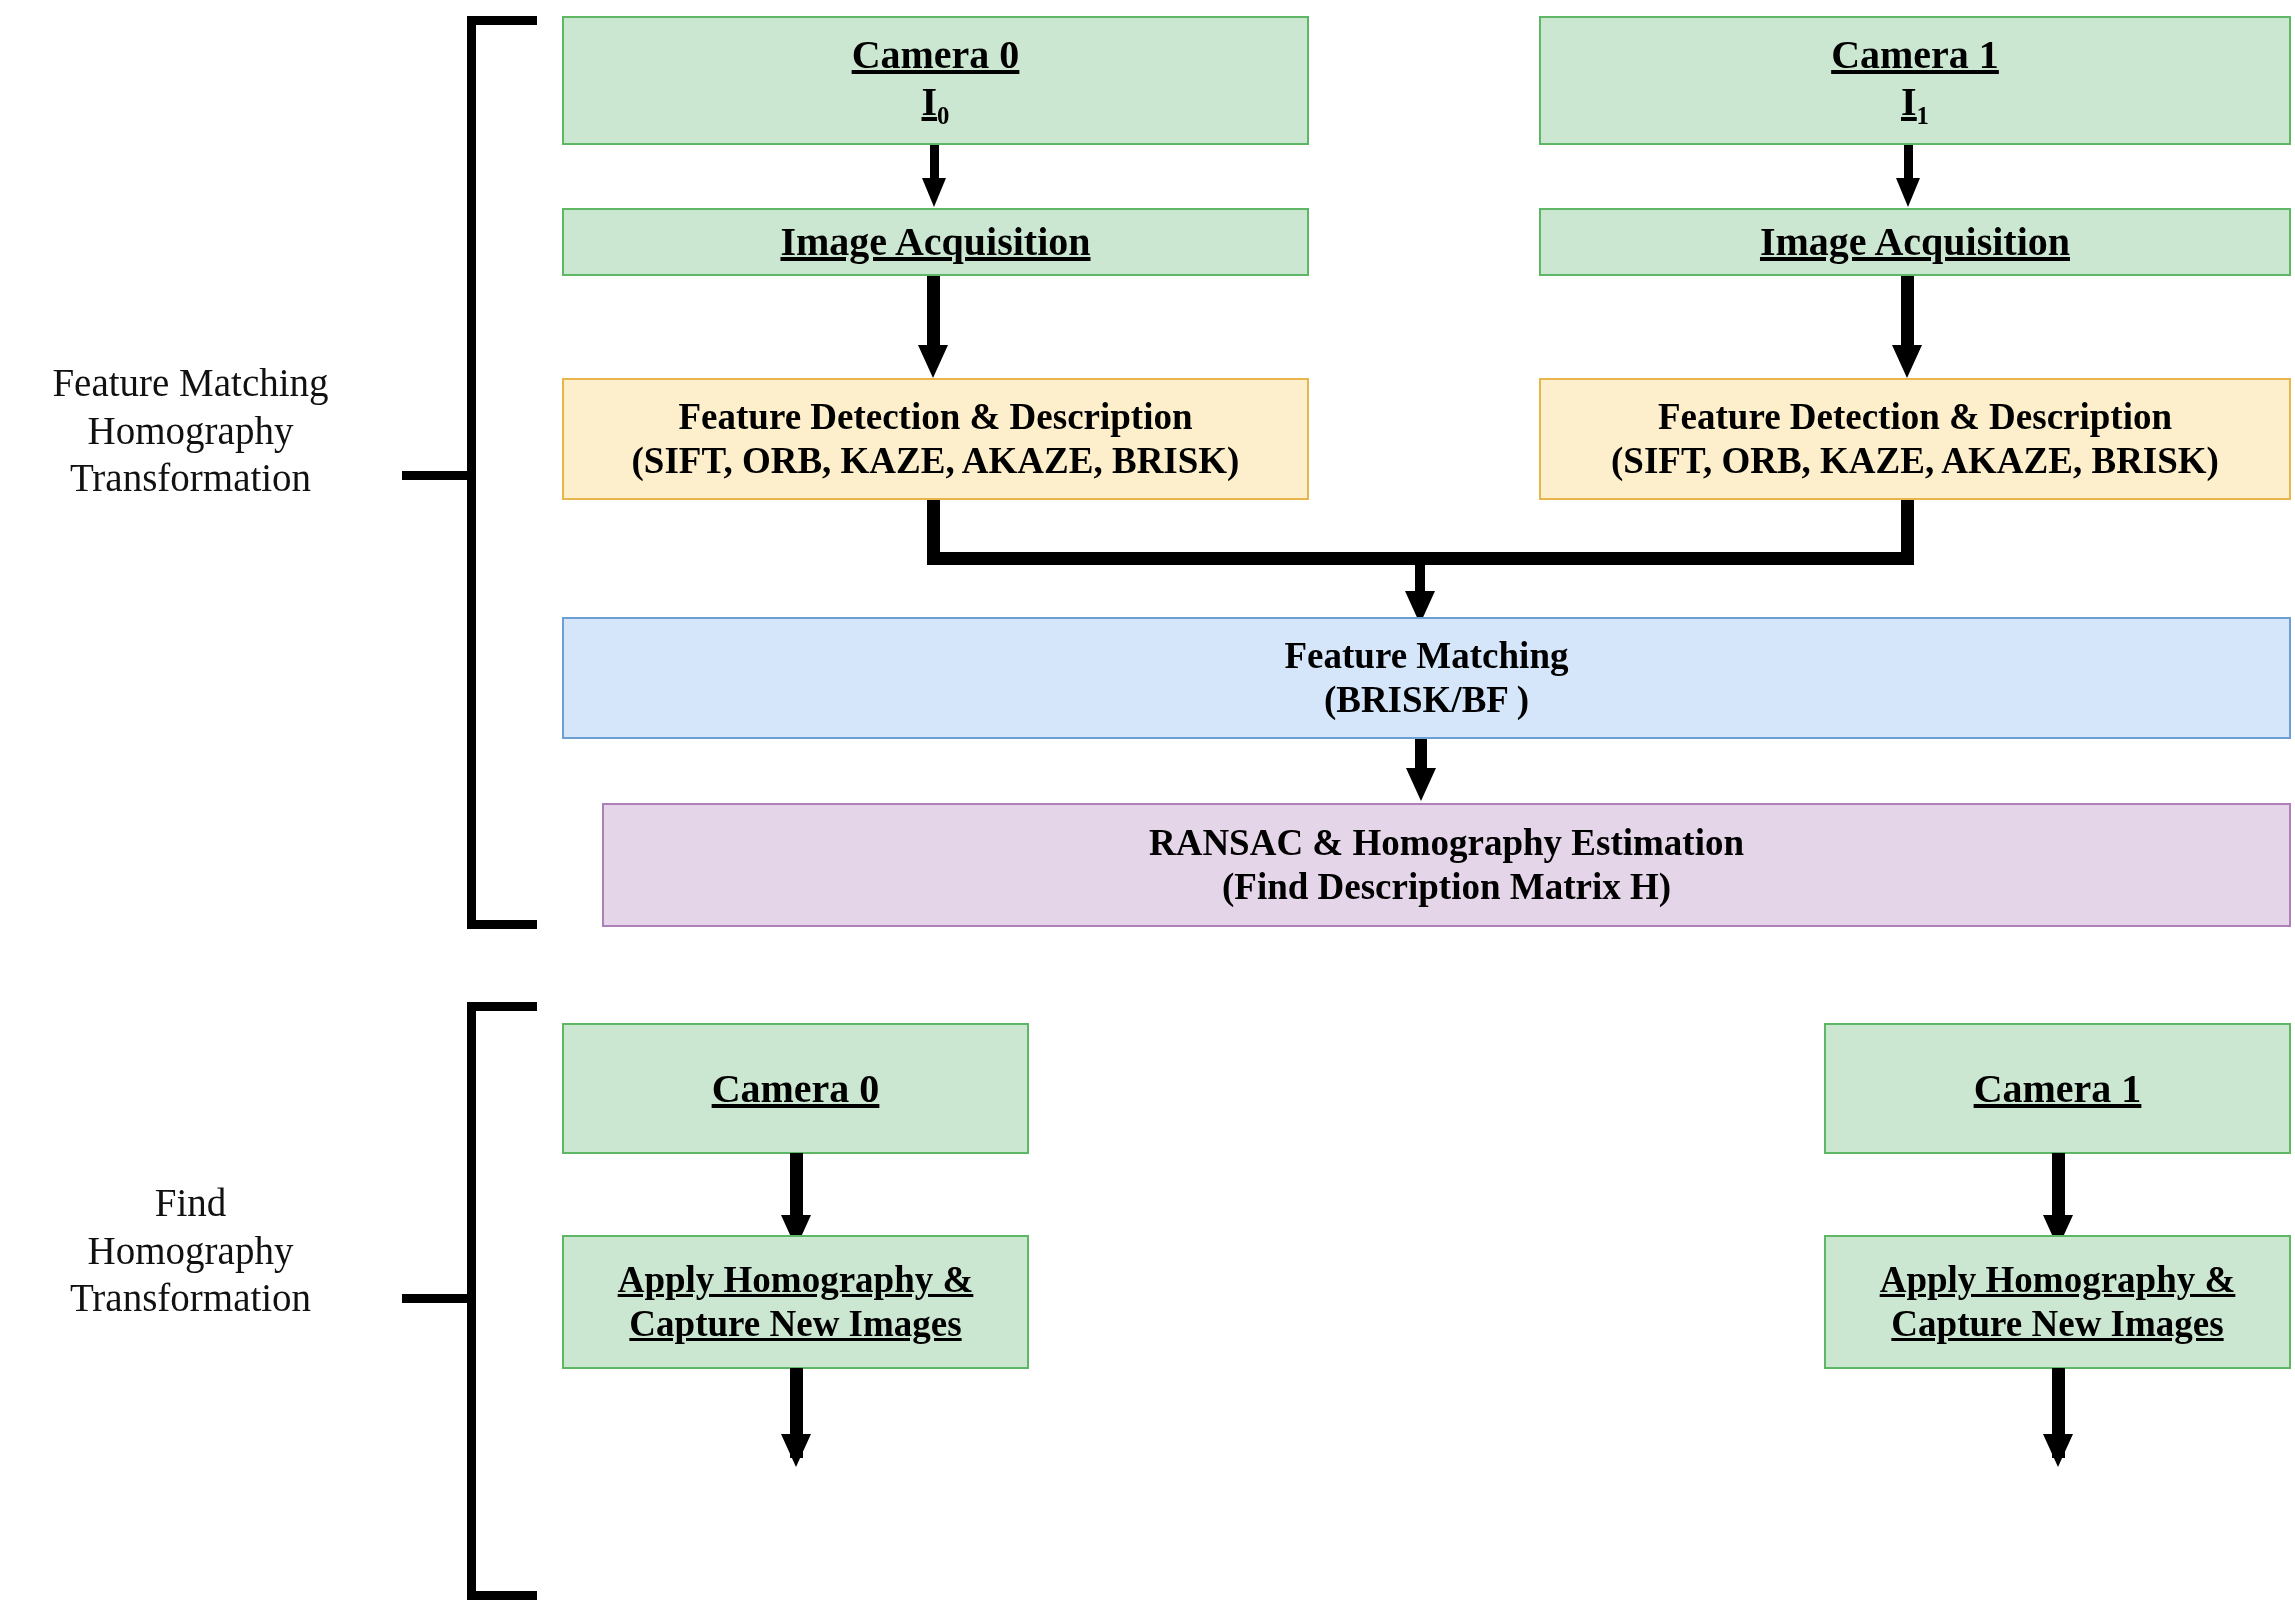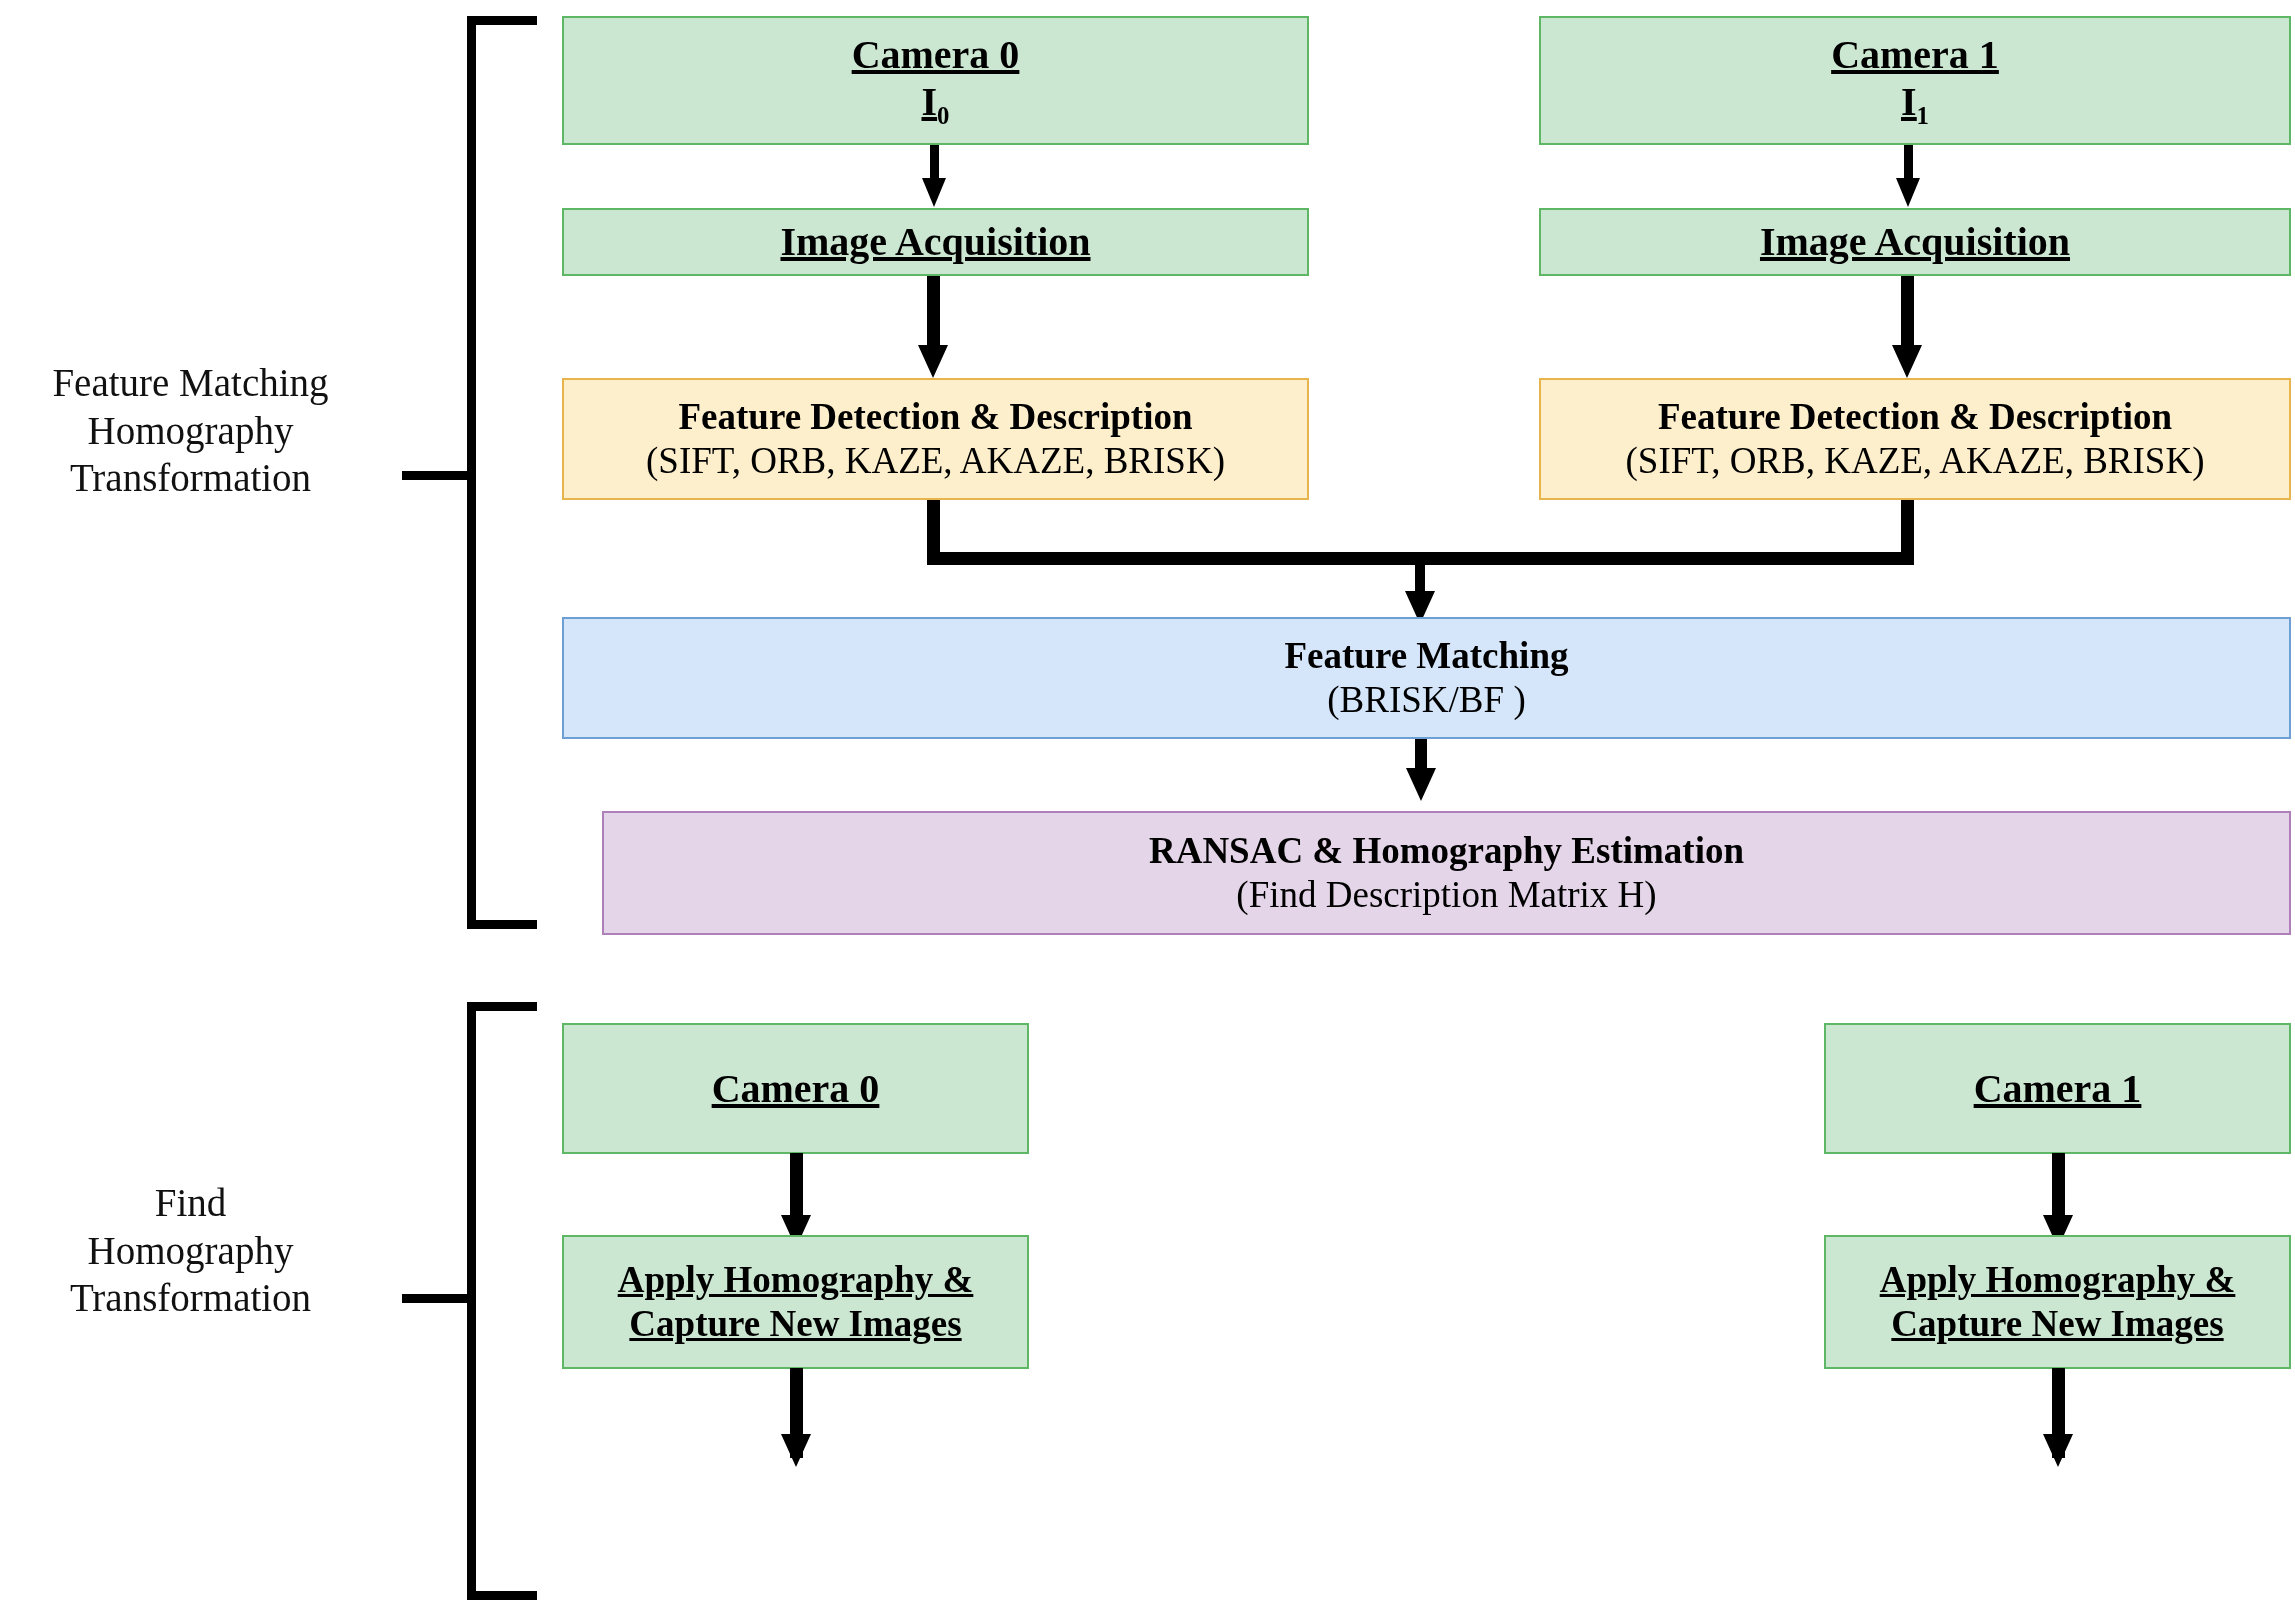--- a/index.html
+++ b/index.html
@@ -28,24 +28,24 @@
     text-align: center;
     line-height: 1.18;
   }
   .node .l1 { display: block; }
   .node .l2 { display: block; text-align: right; }
 
   
   .green  { background: #CBE7D1; border: 2.9px solid #5EB765; text-decoration: underline; }
   .yellow { background: #FDEFCB; border: 2.9px solid #E8B54C; }
   .blue   { background: #D5E6FA; border: 2.9px solid #6E9FD4; }
-  .purple { background: #E4D5E8; border: 2.9px solid #AE7FB8; margin-top: 8px; }
+  .purple { background: #E4D5E8; border: 2.9px solid #AE7FB8; }
 
   .bold  { font-weight: bold; }
-  .plain { font-weight: normal; }
+  .plain { font-weight: bold; }
 
   
   .group-label {
     position: absolute;
     text-align: center;
     font-weight: normal;
     line-height: 1.22;
     color: #111111;
   }
 

